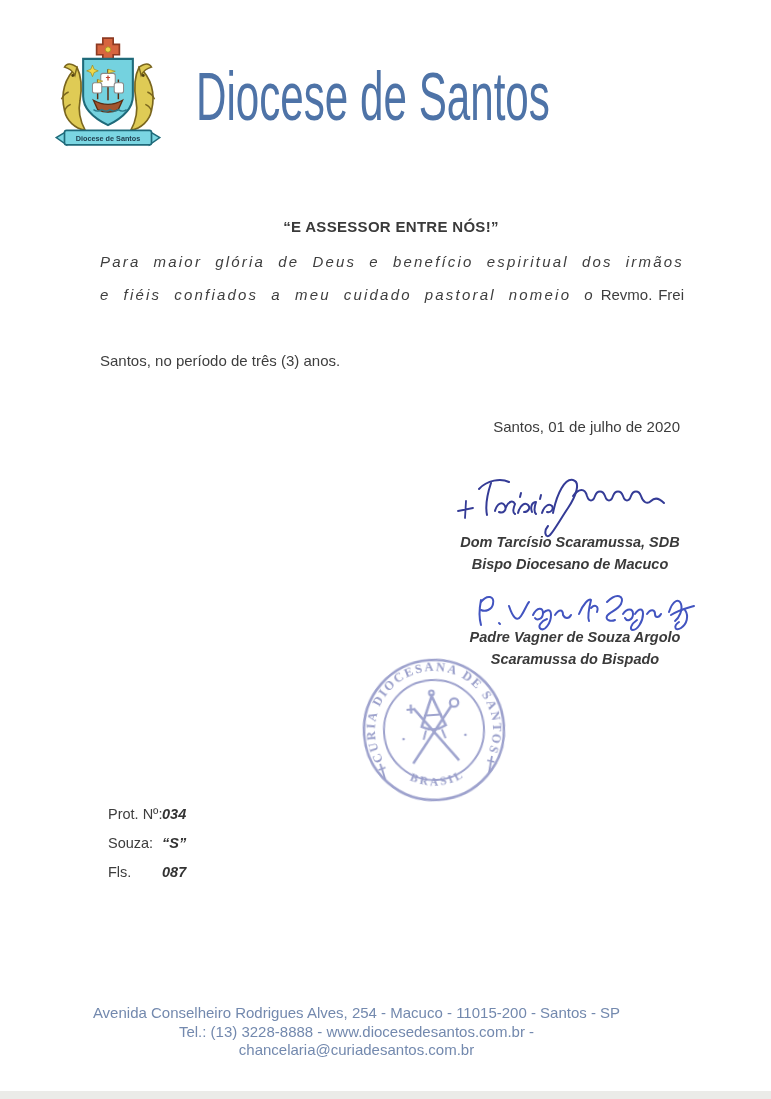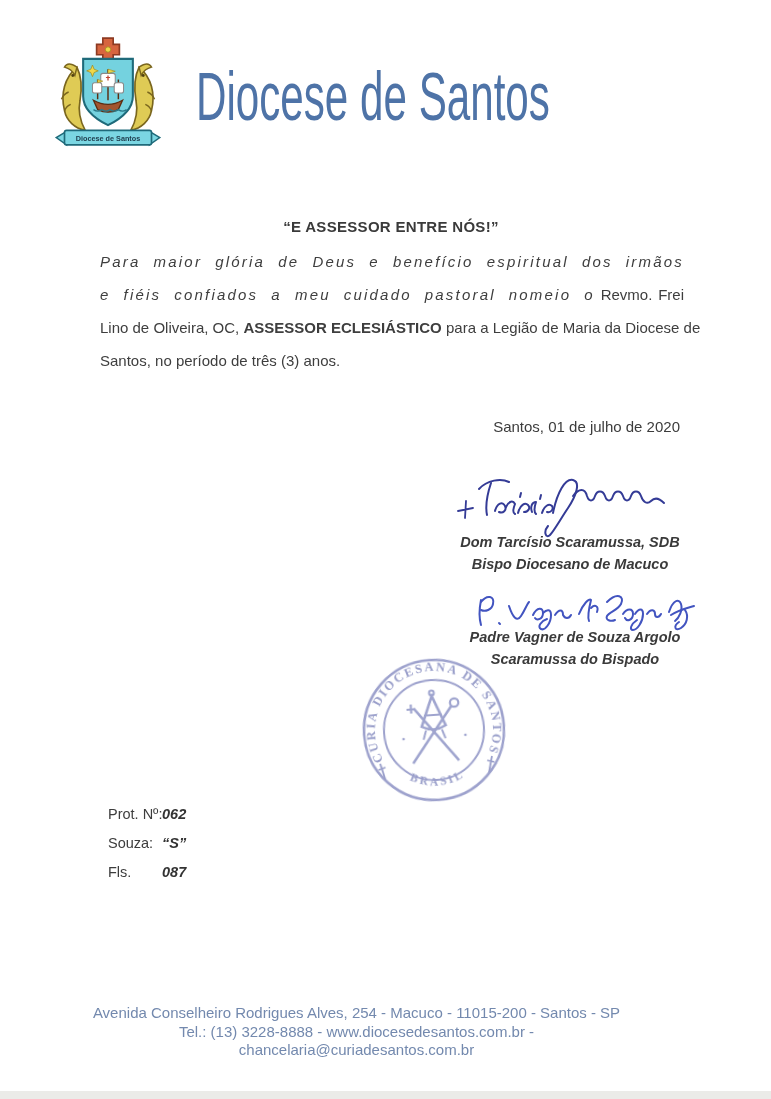--- a/index.html
+++ b/index.html
@@ -117,25 +117,20 @@
   </div>
 
   <div class="abs heading">“E ASSESSOR ENTRE NÓS!”</div>
 
   <div class="abs bline l1">
     <span class="it">Para maior glória de Deus e benefício espiritual dos irmãos</span>
   </div>
   <div class="abs bline l2">
     <span class="it">e fiéis confiados a meu cuidado pastoral nomeio o</span>
     <span>Revmo. Frei</span>
-  </div>
-  <div class="abs bline l3">
-    <span>Lino de Oliveira, OC,</span>
-    <span class="bd">ASSESSOR ECLESIÁSTICO</span>
-    <span>para a Legião de Maria da Diocese de</span>
   </div>
   <div class="abs bline l4 last">Santos, no período de três (3) anos.</div>
 
   <div class="abs date">Santos, 01 de julho de 2020</div>
 
   <svg class="abs sig" style="left:445px;top:470px" width="235" height="72" viewBox="0 0 235 72">
     <g stroke="#343b96" stroke-width="2">
       <path d="M13,41 L28,38 M21,31 L20,48" stroke-width="1.8"></path>
       <path d="M34,19 C42,10 56,8 64,12"></path>
       <path d="M46,13 C42,25 40,35 42,45"></path>
@@ -213,21 +208,21 @@
       <circle cx="0" cy="-37" r="2.4" stroke-width="2"></circle>
       <path d="M-8,0 L-11,9 M8,0 L11,9" stroke-width="2"></path>
       <circle cx="-31" cy="7" r="1.3" fill="#9298c8" stroke="none"></circle>
       <circle cx="31" cy="7" r="1.3" fill="#9298c8" stroke="none"></circle>
     </g>
   </svg>
 
   <div class="abs prot">
     <div class="prot-row">
       <span class="prot-label">Prot. Nº:</span>
-      <span class="prot-value">062</span>
+      <span class="prot-value">034</span>
     </div>
     <div class="prot-row">
       <span class="prot-label">Souza:</span>
       <span class="prot-value">“S”</span>
     </div>
     <div class="prot-row">
       <span class="prot-label">Fls.</span>
       <span class="prot-value">087</span>
     </div>
   </div>

